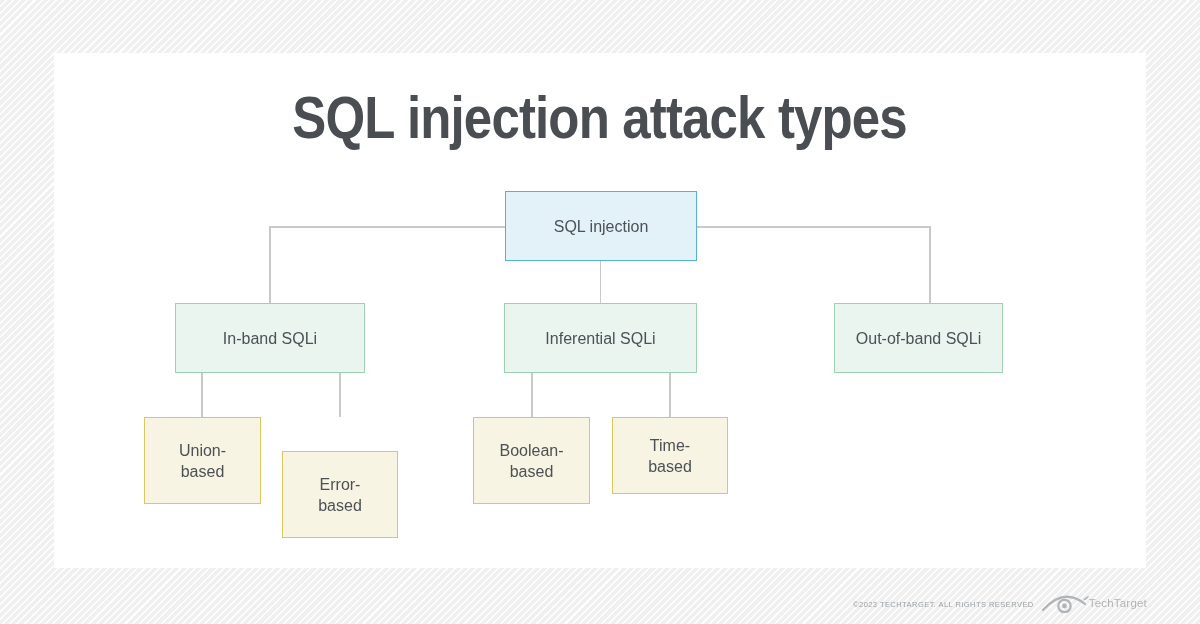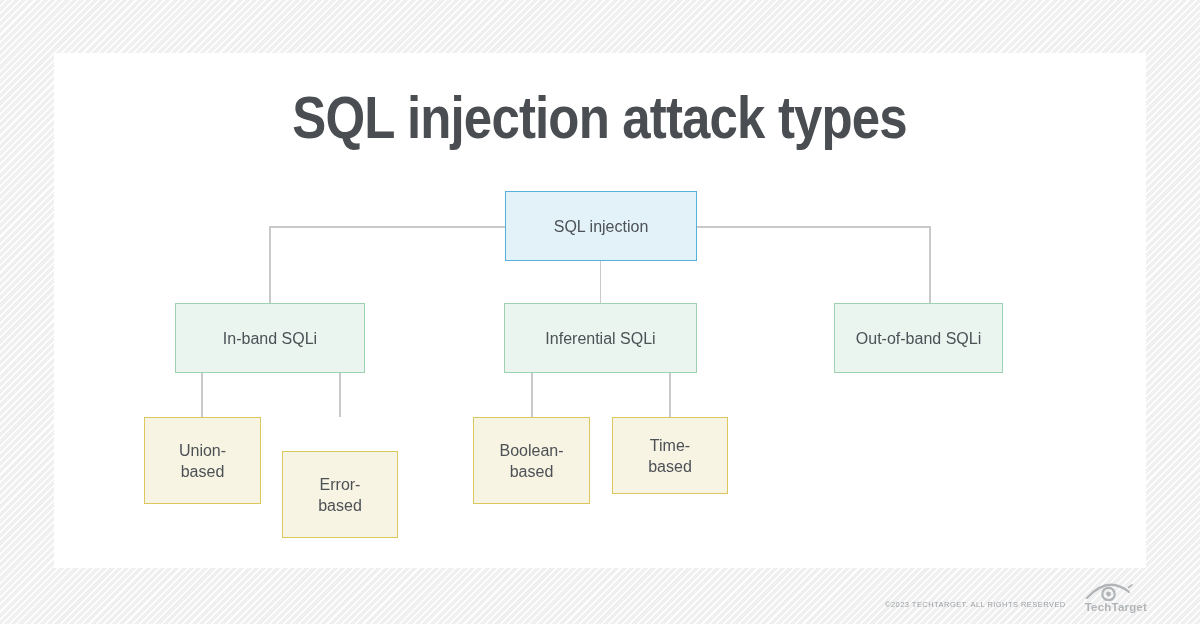--- a/index.html
+++ b/index.html
@@ -77,34 +77,34 @@
   }
   .h-line { height: 1.5px; }
   .v-line { width: 1.5px; }
 
   .footer {
     position: absolute;
     right: 53px;
     bottom: 11px;
     display: flex;
     align-items: flex-end;
-    gap: 19px;
+    gap: 7px;
   }
   .copyright {
     font-size: 7.5px;
     letter-spacing: 0.45px;
     color: #9ca0a3;
     padding-bottom: 4px;
     white-space: nowrap;
   }
   .logo {
     display: flex;
-    flex-direction: column;
+    flex-direction: row;
+    align-items: center;
     line-height: 1;
-    font-weight: bold;
   }
   .logo-word {
     font-size: 11.5px;
     color: #b2b5b7;
     letter-spacing: 0.2px;
     margin-top: 1px;
   }
 </style>
 </head>
 <body>

